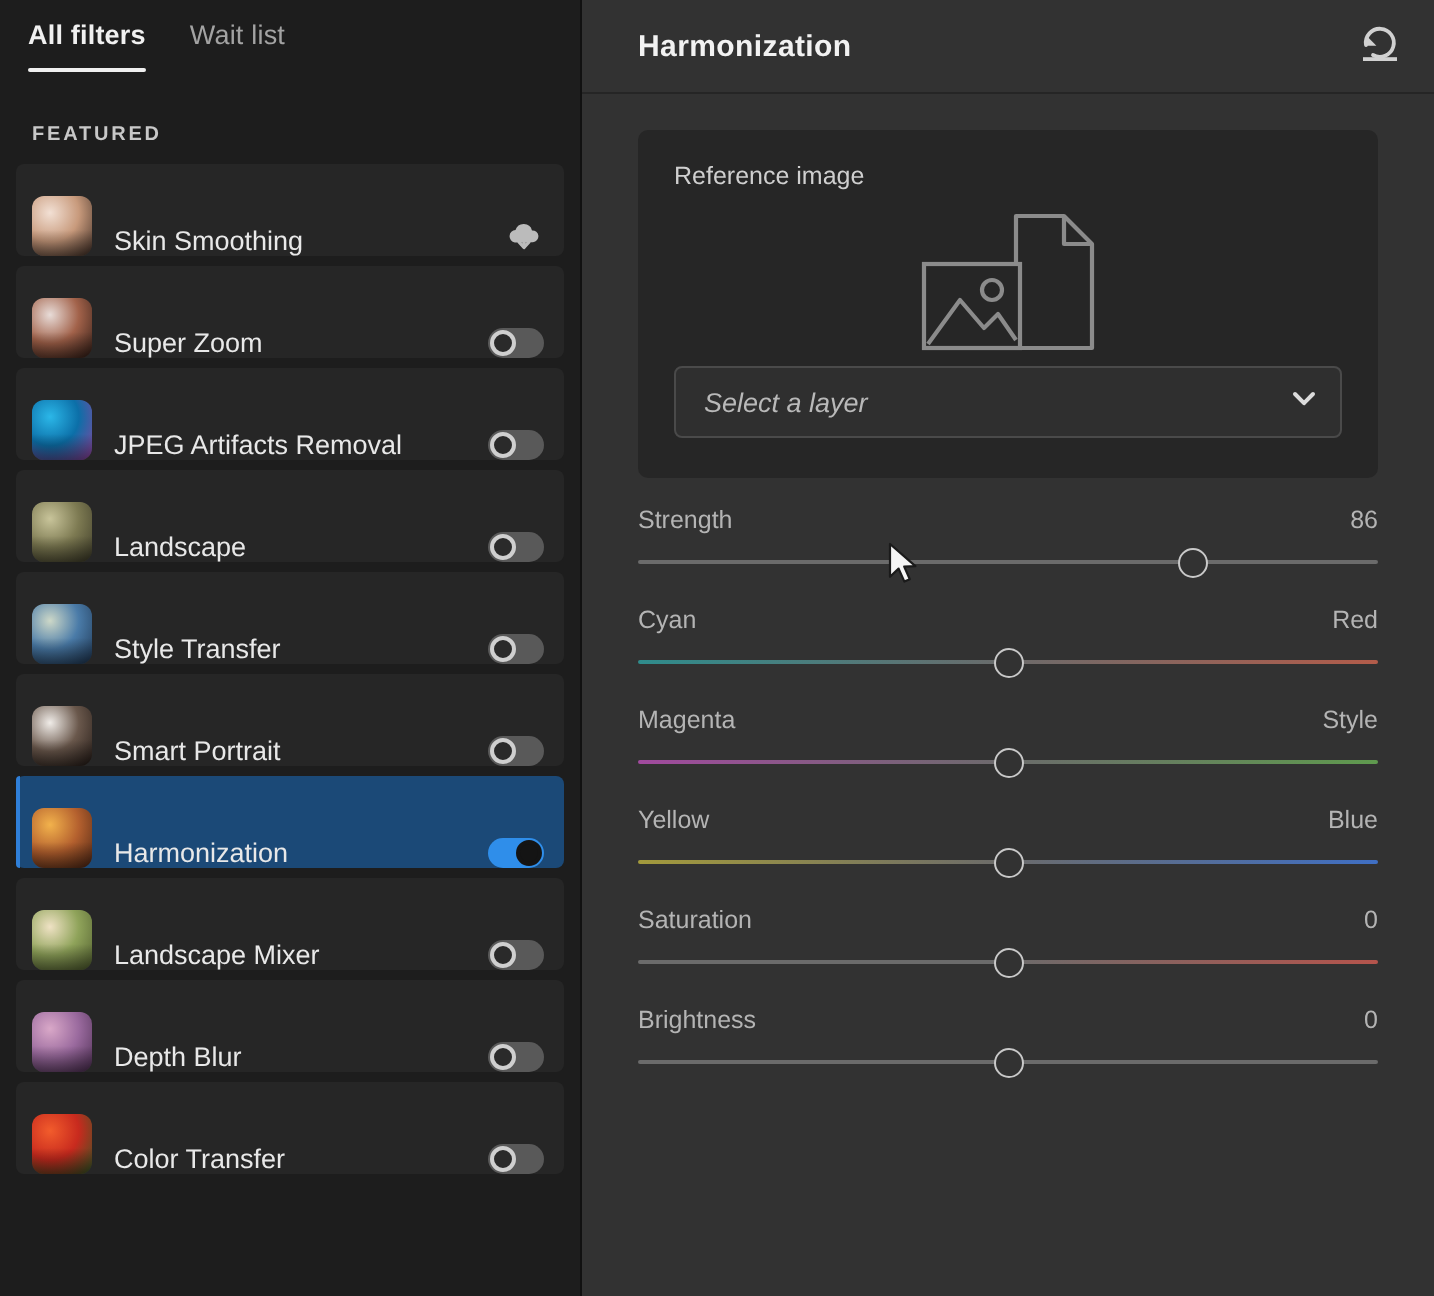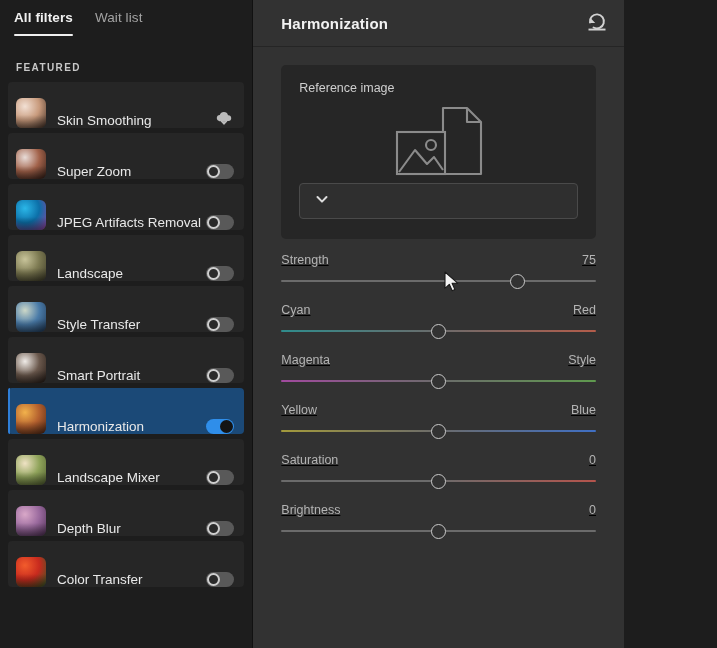--- a/index.html
+++ b/index.html
@@ -2,21 +2,21 @@
 <html><head>
 <meta charset="utf-8">
 <style>
   * { box-sizing: border-box; margin: 0; padding: 0; }
   html, body {
     width: 717px; height: 648px;
     background: #1d1d1d;
     font-family: "Liberation Sans", sans-serif;
     overflow: hidden;
   }
-  #app { position: relative; width: 624px; height: 648px; display: flex; }
+  #app { position: relative; width: 717px; height: 648px; display: flex; }
 
   
   #left-panel {
     width: 290px; height: 648px;
     background: #1d1d1d;
     position: relative;
     overflow: hidden;
   }
   #tabs {
     display: flex; align-items: flex-start;
@@ -151,21 +151,21 @@
     display: flex; align-items: center;
     padding: 0 10px 0 14px;
     cursor: pointer;
   }
   #layer-select-text {
     flex: 1 1 auto;
     font-size: 13.5px; font-style: italic; color: #b9b9b9;
   }
 
   
-  #sliders { padding: 14px 28px 0 28px; text-decoration: underline; }
+  #sliders { padding: 14px 28px 0 28px; }
   .slider { margin-bottom: 21px; }
   .slider-head {
     display: flex; align-items: baseline;
     margin-bottom: 13px;
   }
   .slider-label { font-size: 12.5px; color: #b4b4b4; flex: 1 1 auto; }
   .slider-right { font-size: 12.5px; color: #b4b4b4; }
   .slider-track {
     position: relative;
     height: 2px;
@@ -327,34 +327,35 @@
 
             <g>
               <rect x="16" y="32" width="48" height="42" fill="#262626" stroke="#8b8b8b" stroke-width="2.1"></rect>
               <circle cx="50" cy="45" r="5" fill="none" stroke="#8b8b8b" stroke-width="2.1"></circle>
               <path d="M18 72 L34 50 L46 64 L53 57 L62 70" fill="none" stroke="#8b8b8b" stroke-width="2.1" stroke-linejoin="round"></path>
             </g>
           </svg>
         </div>
 
         <div id="layer-select">
+          <span id="layer-select-text">Select a layer</span>
           <span>
             <svg width="16" height="16" viewBox="0 0 16 16" aria-hidden="true">
               <path d="M3.5 6 L8 10.6 L12.5 6" fill="none" stroke="#dcdcdc" stroke-width="2" stroke-linecap="round" stroke-linejoin="round"></path>
             </svg>
           </span>
         </div>
       </div>
     </div>
 
     <div id="sliders">
         <div class="slider">
           <div class="slider-head">
             <span class="slider-label">Strength</span>
-            <span class="slider-right">75</span>
+            <span class="slider-right">86</span>
           </div>
           <div class="slider-track">
             <div class="slider-handle" style="left: 75%;"></div>
           </div>
         </div>
         <div class="slider">
           <div class="slider-head">
             <span class="slider-label">Cyan</span>
             <span class="slider-right">Red</span>
           </div>

